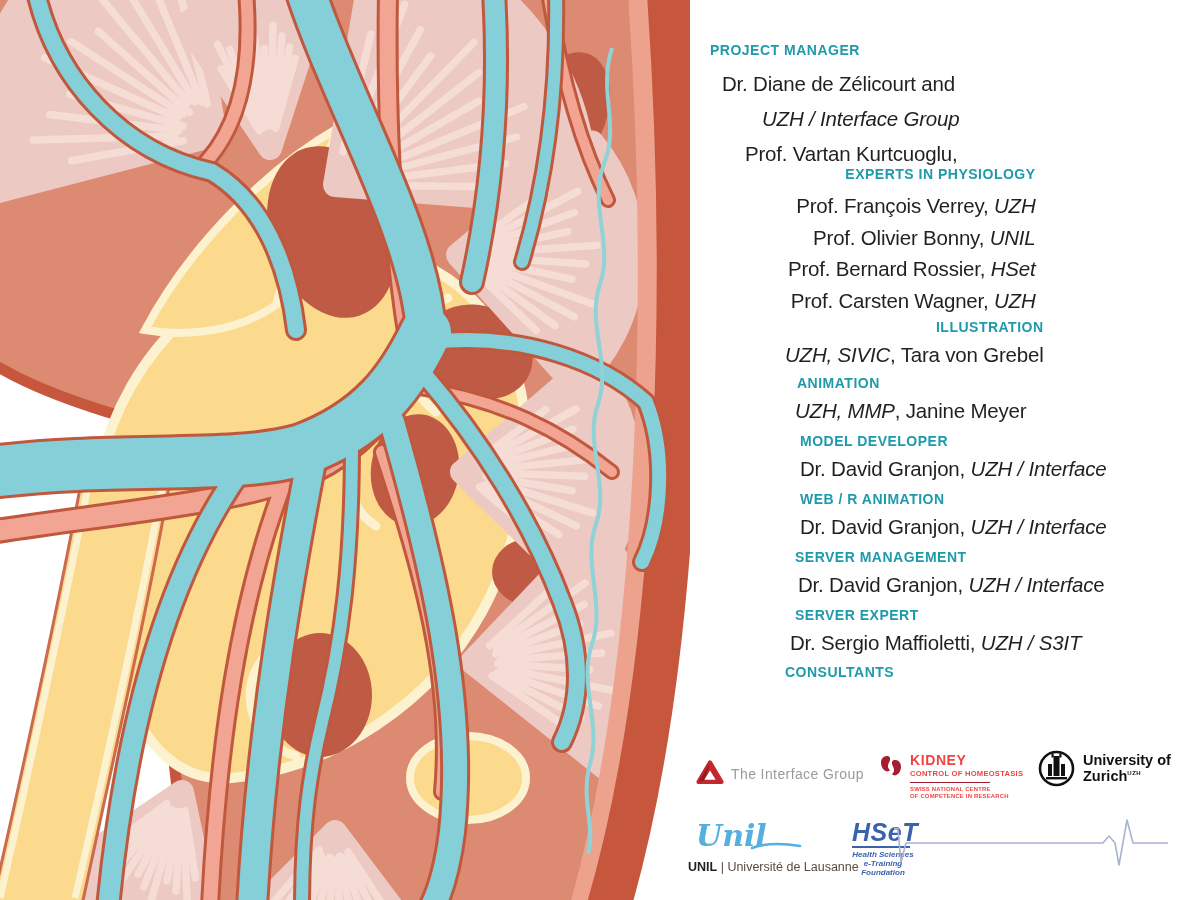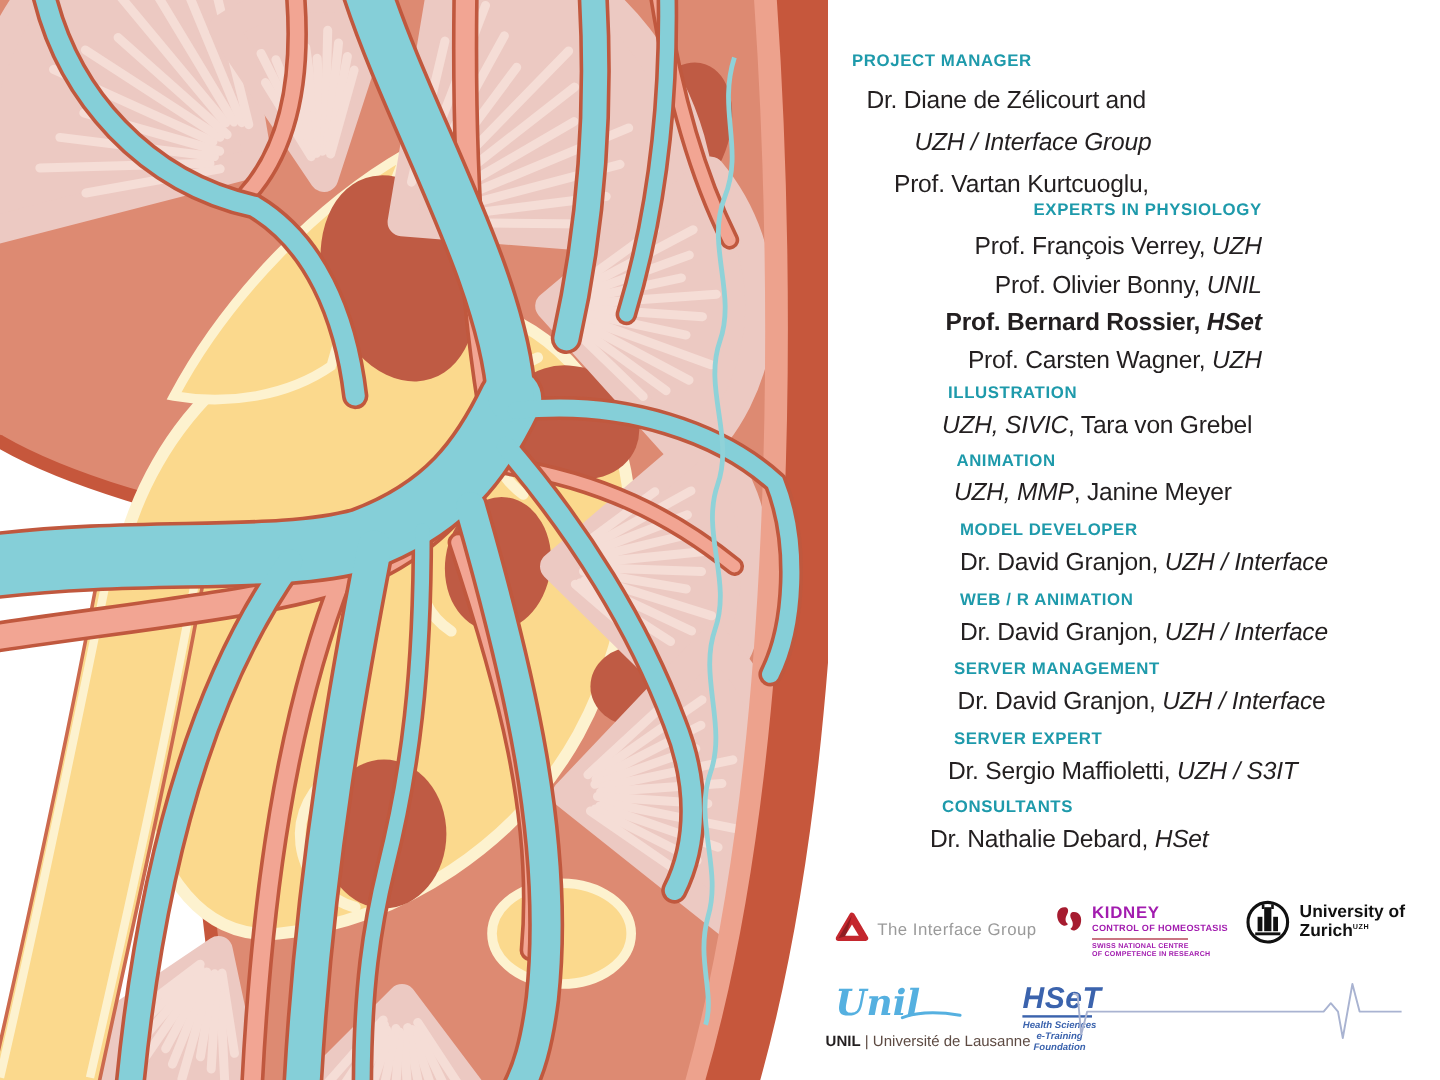--- a/index.html
+++ b/index.html
@@ -7,21 +7,21 @@
         font-family:"Liberation Sans",sans-serif;}
   #kidney-svg{position:absolute;left:0;top:0;}
   
   .credit-section{position:absolute;white-space:nowrap;}
   .credit-label{font-size:14px;font-weight:bold;letter-spacing:.5px;color:#1e9aab;}
   .credit-line{font-size:20.5px;letter-spacing:-.2px;color:#231f20;}
   .credit-line .it{font-style:italic;}
   
   .abs{position:absolute;}
   #ig-text{font-size:14px;color:#9a9a9a;letter-spacing:.4px;}
-  .kb{color:#a21caf;}
+  .kb{color:#ef4444;}
   #kidney-title{font-size:14px;font-weight:800;letter-spacing:.6px;line-height:1;}
   #kidney-sub{font-size:7.6px;font-weight:700;letter-spacing:.25px;margin-top:2px;}
   #kidney-div{width:80px;height:1.6px;background:#a61c30;margin-top:3.5px;}
   .kidney-tag{font-size:5.9px;font-weight:700;letter-spacing:.2px;margin-top:2.5px;line-height:1.15;}
   #uzh-text{font-size:14.5px;font-weight:700;color:#111;line-height:1.08;}
   #uzh-sup{font-size:6px;vertical-align:super;letter-spacing:.5px;}
   #unil-sub{font-size:12.5px;color:#5d4a42;}
   #unil-sub b{color:#231f20;font-weight:700;}
   .hset-blue{color:#3b63ad;}
   #hset-title{font-size:25px;font-weight:700;font-style:italic;letter-spacing:.5px;line-height:1;}
@@ -221,24 +221,24 @@
       <div class="credit-section" style="top: 42px; left: 710px;">
         <div class="credit-label" style="margin-bottom: 8px;">PROJECT MANAGER</div>
         <div class="credit-line" style="line-height: 35px; margin-left: 12px;"><span>Dr. Diane de Zélicourt and</span></div>
         <div class="credit-line" style="line-height: 35px; margin-left: 52px;"><span class="it">UZH / Interface Group</span></div>
         <div class="credit-line" style="line-height: 35px; margin-left: 35px;"><span>Prof. Vartan Kurtcuoglu,</span></div>
       </div>
       <div class="credit-section" style="top: 166px; left: 753px; text-align: right;">
         <div class="credit-label" style="margin-bottom: 8px;">EXPERTS IN PHYSIOLOGY</div>
         <div class="credit-line" style="line-height: 31.5px; margin-left: 17px;"><span>Prof. François Verrey, </span><span class="it">UZH</span></div>
         <div class="credit-line" style="line-height: 31.5px; margin-left: 17px;"><span>Prof. Olivier Bonny, </span><span class="it">UNIL</span></div>
-        <div class="credit-line" style="line-height: 31.5px; margin-left: 35px; font-weight: bold;"><span>Prof. Bernard Rossier, </span><span class="it">HSet</span></div>
+        <div class="credit-line" style="line-height: 31.5px; margin-left: 35px;"><span>Prof. Bernard Rossier, </span><span class="it">HSet</span></div>
         <div class="credit-line" style="line-height: 31.5px; margin-left: 37px;"><span>Prof. Carsten Wagner, </span><span class="it">UZH</span></div>
       </div>
-      <div class="credit-section" style="top: 319px; left: 790px;">
+      <div class="credit-section" style="top: 319px; left: 790px; text-align: right;">
         <div class="credit-label" style="margin-bottom: 6px;">ILLUSTRATION</div>
         <div class="credit-line" style="line-height: 28px; margin-left: -5px;"><span class="it">UZH, SIVIC</span><span>, Tara von Grebel</span></div>
       </div>
       <div class="credit-section" style="top: 375px; left: 797px;">
         <div class="credit-label" style="margin-bottom: 6px;">ANIMATION</div>
         <div class="credit-line" style="line-height: 28px; margin-left: -2px;"><span class="it">UZH, MMP</span><span>, Janine Meyer</span></div>
       </div>
       <div class="credit-section" style="top: 433px; left: 800px;">
         <div class="credit-label" style="margin-bottom: 6px;">MODEL DEVELOPER</div>
         <div class="credit-line" style="line-height: 28px; margin-left: 0px;"><span>Dr. David Granjon, </span><span class="it">UZH / Interface</span></div>
@@ -250,21 +250,20 @@
       <div class="credit-section" style="top: 549px; left: 795px;">
         <div class="credit-label" style="margin-bottom: 6px;">SERVER MANAGEMENT</div>
         <div class="credit-line" style="line-height: 28px; margin-left: 3px;"><span>Dr. David Granjon, </span><span class="it">UZH / Interfac</span><span>e</span></div>
       </div>
       <div class="credit-section" style="top: 607px; left: 795px;">
         <div class="credit-label" style="margin-bottom: 6px;">SERVER EXPERT</div>
         <div class="credit-line" style="line-height: 28px; margin-left: -5px;"><span>Dr. Sergio Maffioletti, </span><span class="it">UZH / S3IT</span></div>
       </div>
       <div class="credit-section" style="top: 664px; left: 785px;">
         <div class="credit-label" style="margin-bottom: 6px;">CONSULTANTS</div>
-        <div class="credit-line" style="line-height: 28px; margin-left: -10px;"><span>Dr. Nathalie Debard, </span><span class="it">HSet</span></div>
       </div>
     </div>
 
   <div class="abs" style="left:696px;top:760px;">
     <svg width="28" height="28" viewBox="0 0 32 32">
       <path d="M16,3 L29,25 L3,25 Z" fill="#c4272e" stroke="#c4272e" stroke-width="5" stroke-linejoin="round"></path>
       <path d="M16,3 L3,25 L10,23 Z" fill="#8f1d22"></path>
       <path d="M16,12 L22.5,22.5 L9.5,22.5 Z" fill="#ffffff"></path>
     </svg>
   </div>

